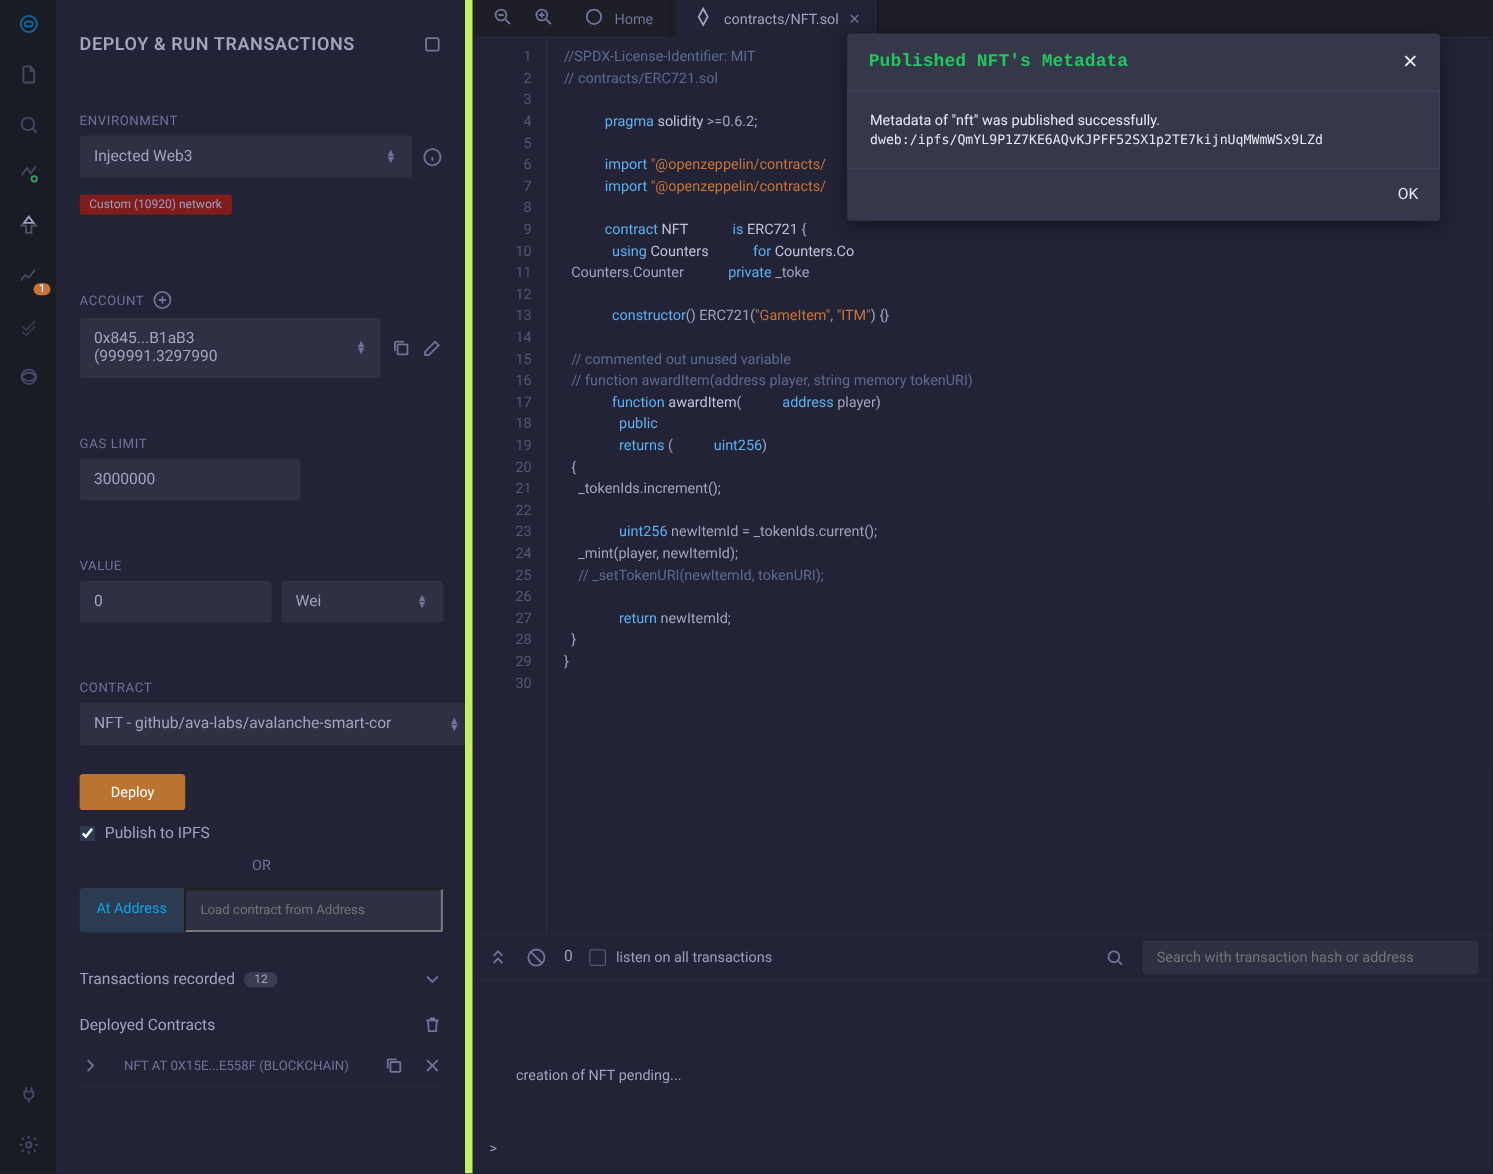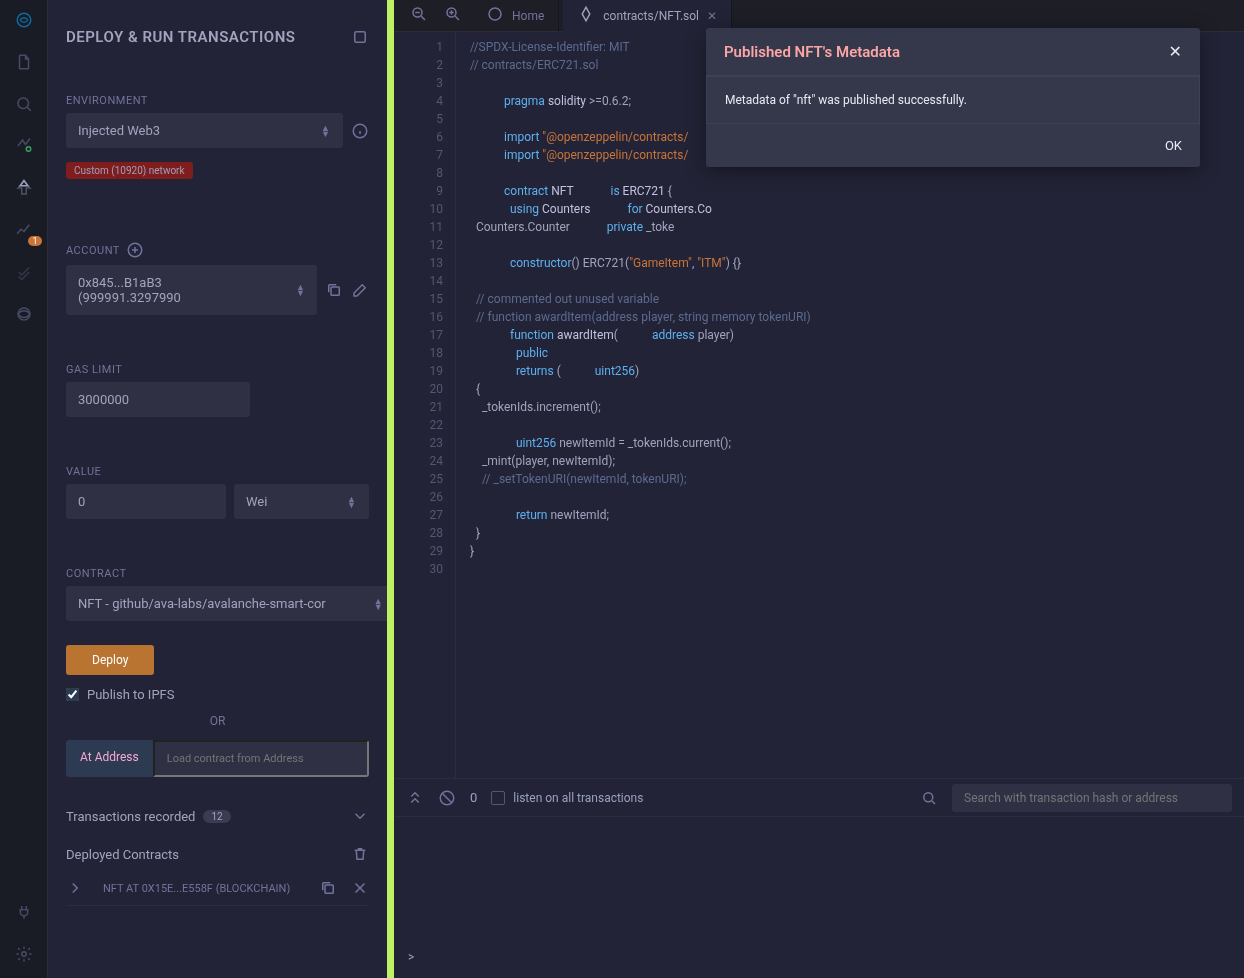--- a/index.html
+++ b/index.html
@@ -20,21 +20,21 @@
 .chip { background:#7f1d1d; color:#9aa0c0; font-size:10px; padding:3px 8px; border-radius:3px; display:inline-block; margin-bottom:14px; }
 .small-ic { color:#71739a; cursor:pointer; display:flex; }
 .gas { width:184px; }
 .val-row .input { width:160px; }
 .val-row .select { flex:1; }
 .deploy-btn { background:#b97432; color:#fff; border:none; padding:8px 26px; border-radius:3px; cursor:pointer; font-size:12px; margin:10px 0 12px; }
 .check-row { display:flex; align-items:center; gap:8px; margin-bottom:12px; }
 .check-row input { accent-color:#2c3a52; }
 .or { text-align:center; color:#71739a; font-size:12px; margin:8px 0 12px; }
 .addr-row { display:flex; margin-bottom:22px; }
-.addr-btn { background:#2c3a52; color:#f9a8d4; padding:10px 14px; border-radius:3px 0 0 3px; font-size:12px; }
+.addr-btn { background:#2c3a52; color:#0ea5e9; padding:10px 14px; border-radius:3px 0 0 3px; font-size:12px; }
 .addr-in { flex:1; background:#2f3044; color:#71739a; padding:10px 12px; border-radius:0 3px 3px 0; font-size:11px; }
 .tx-row { display:flex; align-items:center; justify-content:space-between; padding:8px 0; }
 .tx-row .left { display:flex; align-items:center; gap:8px; }
 .pill { background:#3a3c53; color:#a2a3bd; font-size:10px; padding:1px 8px; border-radius:10px; }
 .depc { display:flex; align-items:center; justify-content:space-between; padding:8px 0; margin-top:4px;}
 .inst-row { display:flex; align-items:center; justify-content:space-between; padding:8px 0; font-size:11px; color:#71739a; border-bottom:1px solid #2b2d3a;}
 .inst-row .l { display:flex; align-items:center; gap:19px; }
 .inst-row .r { display:flex; align-items:center; gap:14px; }
 .main { flex:1; display:flex; flex-direction:column; background:#222336; }
 .tabs { height:32px; display:flex; align-items:center; background:#1d1e26; border-bottom:1px solid #2b2d3a; padding:0 10px; gap:4px; }
@@ -49,21 +49,21 @@
 .terminal { height:200px; border-top:1px solid #2b2d3a; background:#222336; display:flex; flex-direction:column;}
 .term-bar { height:38px; display:flex; align-items:center; gap:14px; padding:0 12px; border-bottom:1px solid #2b2d3a; }
 .term-bar .ti { color:#71739a; cursor:pointer; display:flex;}
 .listen { display:flex; align-items:center; gap:8px; color:#9aa0c0; font-size:12px;}
 .listen .box { width:14px; height:14px; border:1px solid #555773; border-radius:2px;}
 .search-in { background:#2f3044; border:none; color:#a2a3bd; padding:7px 12px; border-radius:3px; width:280px; font-size:12px;}
 .term-body { flex:1; padding:16px 36px; font-family:"SF Mono",Menlo,Consolas,monospace; font-size:12px; color:#a2a3bd; position:relative;}
 .prompt { position:absolute; bottom:14px; left:14px; color:#a2a3bd;}
 .modal { position:absolute; top:28px; right:44px; width:494px; background:#35374b; border-radius:3px; box-shadow:0 4px 20px rgba(0,0,0,0.4); color:#e8e9f3; }
 .modal-h { padding:14px 18px; border-bottom:1px solid #3e4056; display:flex; justify-content:space-between; align-items:center;}
-.modal-h h2 { font-size:15px; font-weight:600; color:#fca5a5;}
+.modal-h h2 { font-size:15px; font-weight:600; color:#22c55e;font-family:Liberation Mono, monospace;}
 .modal-h .x { cursor:pointer; color:#e8e9f3; font-size:16px;}
 .modal-b { padding:14px 18px; border:1px solid #3e4056; margin:0; font-size:12px; line-height:1.5;}
 .modal-b .mono{font-family:"SF Mono",Menlo,Consolas,monospace; font-size:11px;}
 .modal-f { padding:14px 18px; text-align:right;}
 .modal-f button { background:transparent; border:none; color:#e8e9f3; font-size:13px; cursor:pointer;}
 svg { width:18px; height:18px; fill:none; stroke:currentColor; stroke-width:2; }
 </style>
 </head>
 <body>
 
@@ -343,27 +343,29 @@
       <div style="flex:1"></div>
       <span class="ti">
           <svg viewBox="0 0 24 24" width="14">
             <circle cx="11" cy="11" r="6"></circle>
             <path d="M20 20l-4-4"></path>
           </svg>
         </span>
       <input class="search-in" placeholder="Search with transaction hash or address" style="">
     </div>
     <div class="term-body">
+      <div style="margin-top:56px;">creation of NFT pending...</div>
       <div class="prompt">&gt;</div>
     </div>
   </div>
 
   <div class="modal">
     <div class="modal-h">
       <h2>Published NFT's Metadata</h2>
       <span class="x">✕</span>
     </div>
     <div class="modal-b">
       <div>Metadata of "nft" was published successfully.</div>
+      <div class="mono">dweb:/ipfs/QmYL9P1Z7KE6AQvKJPFF52SX1p2TE7kijnUqMWmWSx9LZd</div>
     </div>
     <div class="modal-f"><button>OK</button></div>
   </div>
 </div>
 
 </body></html>

